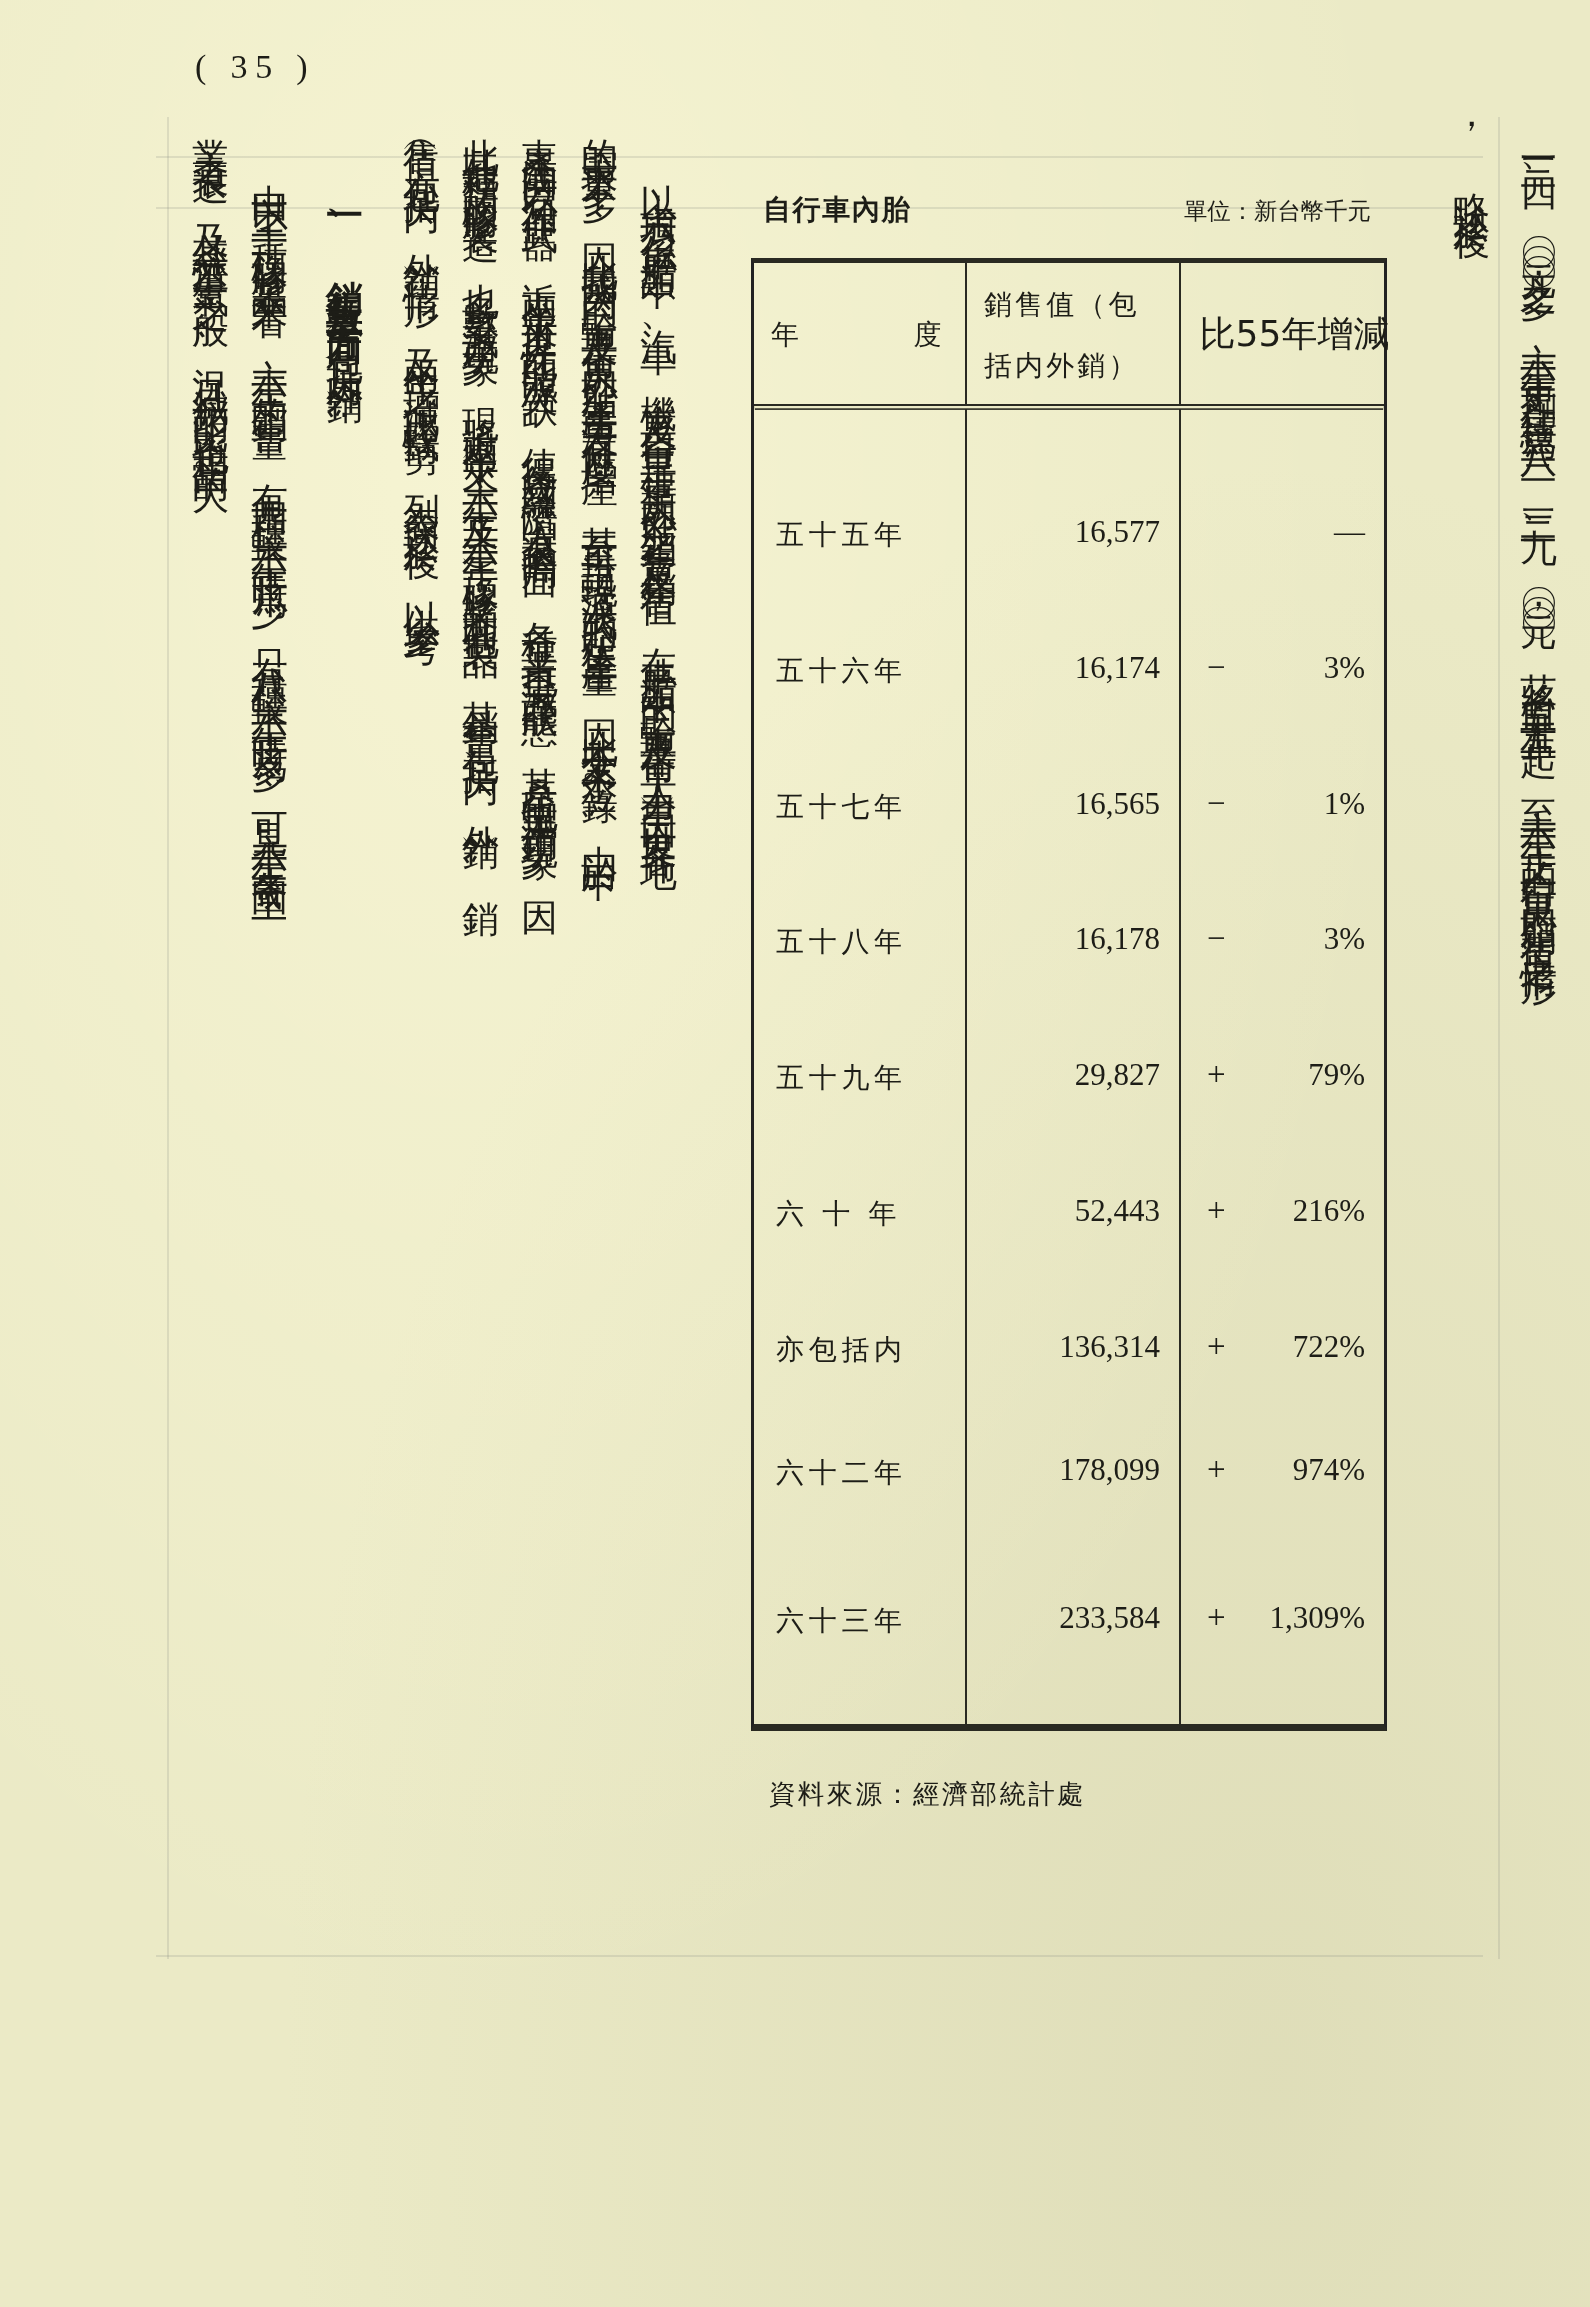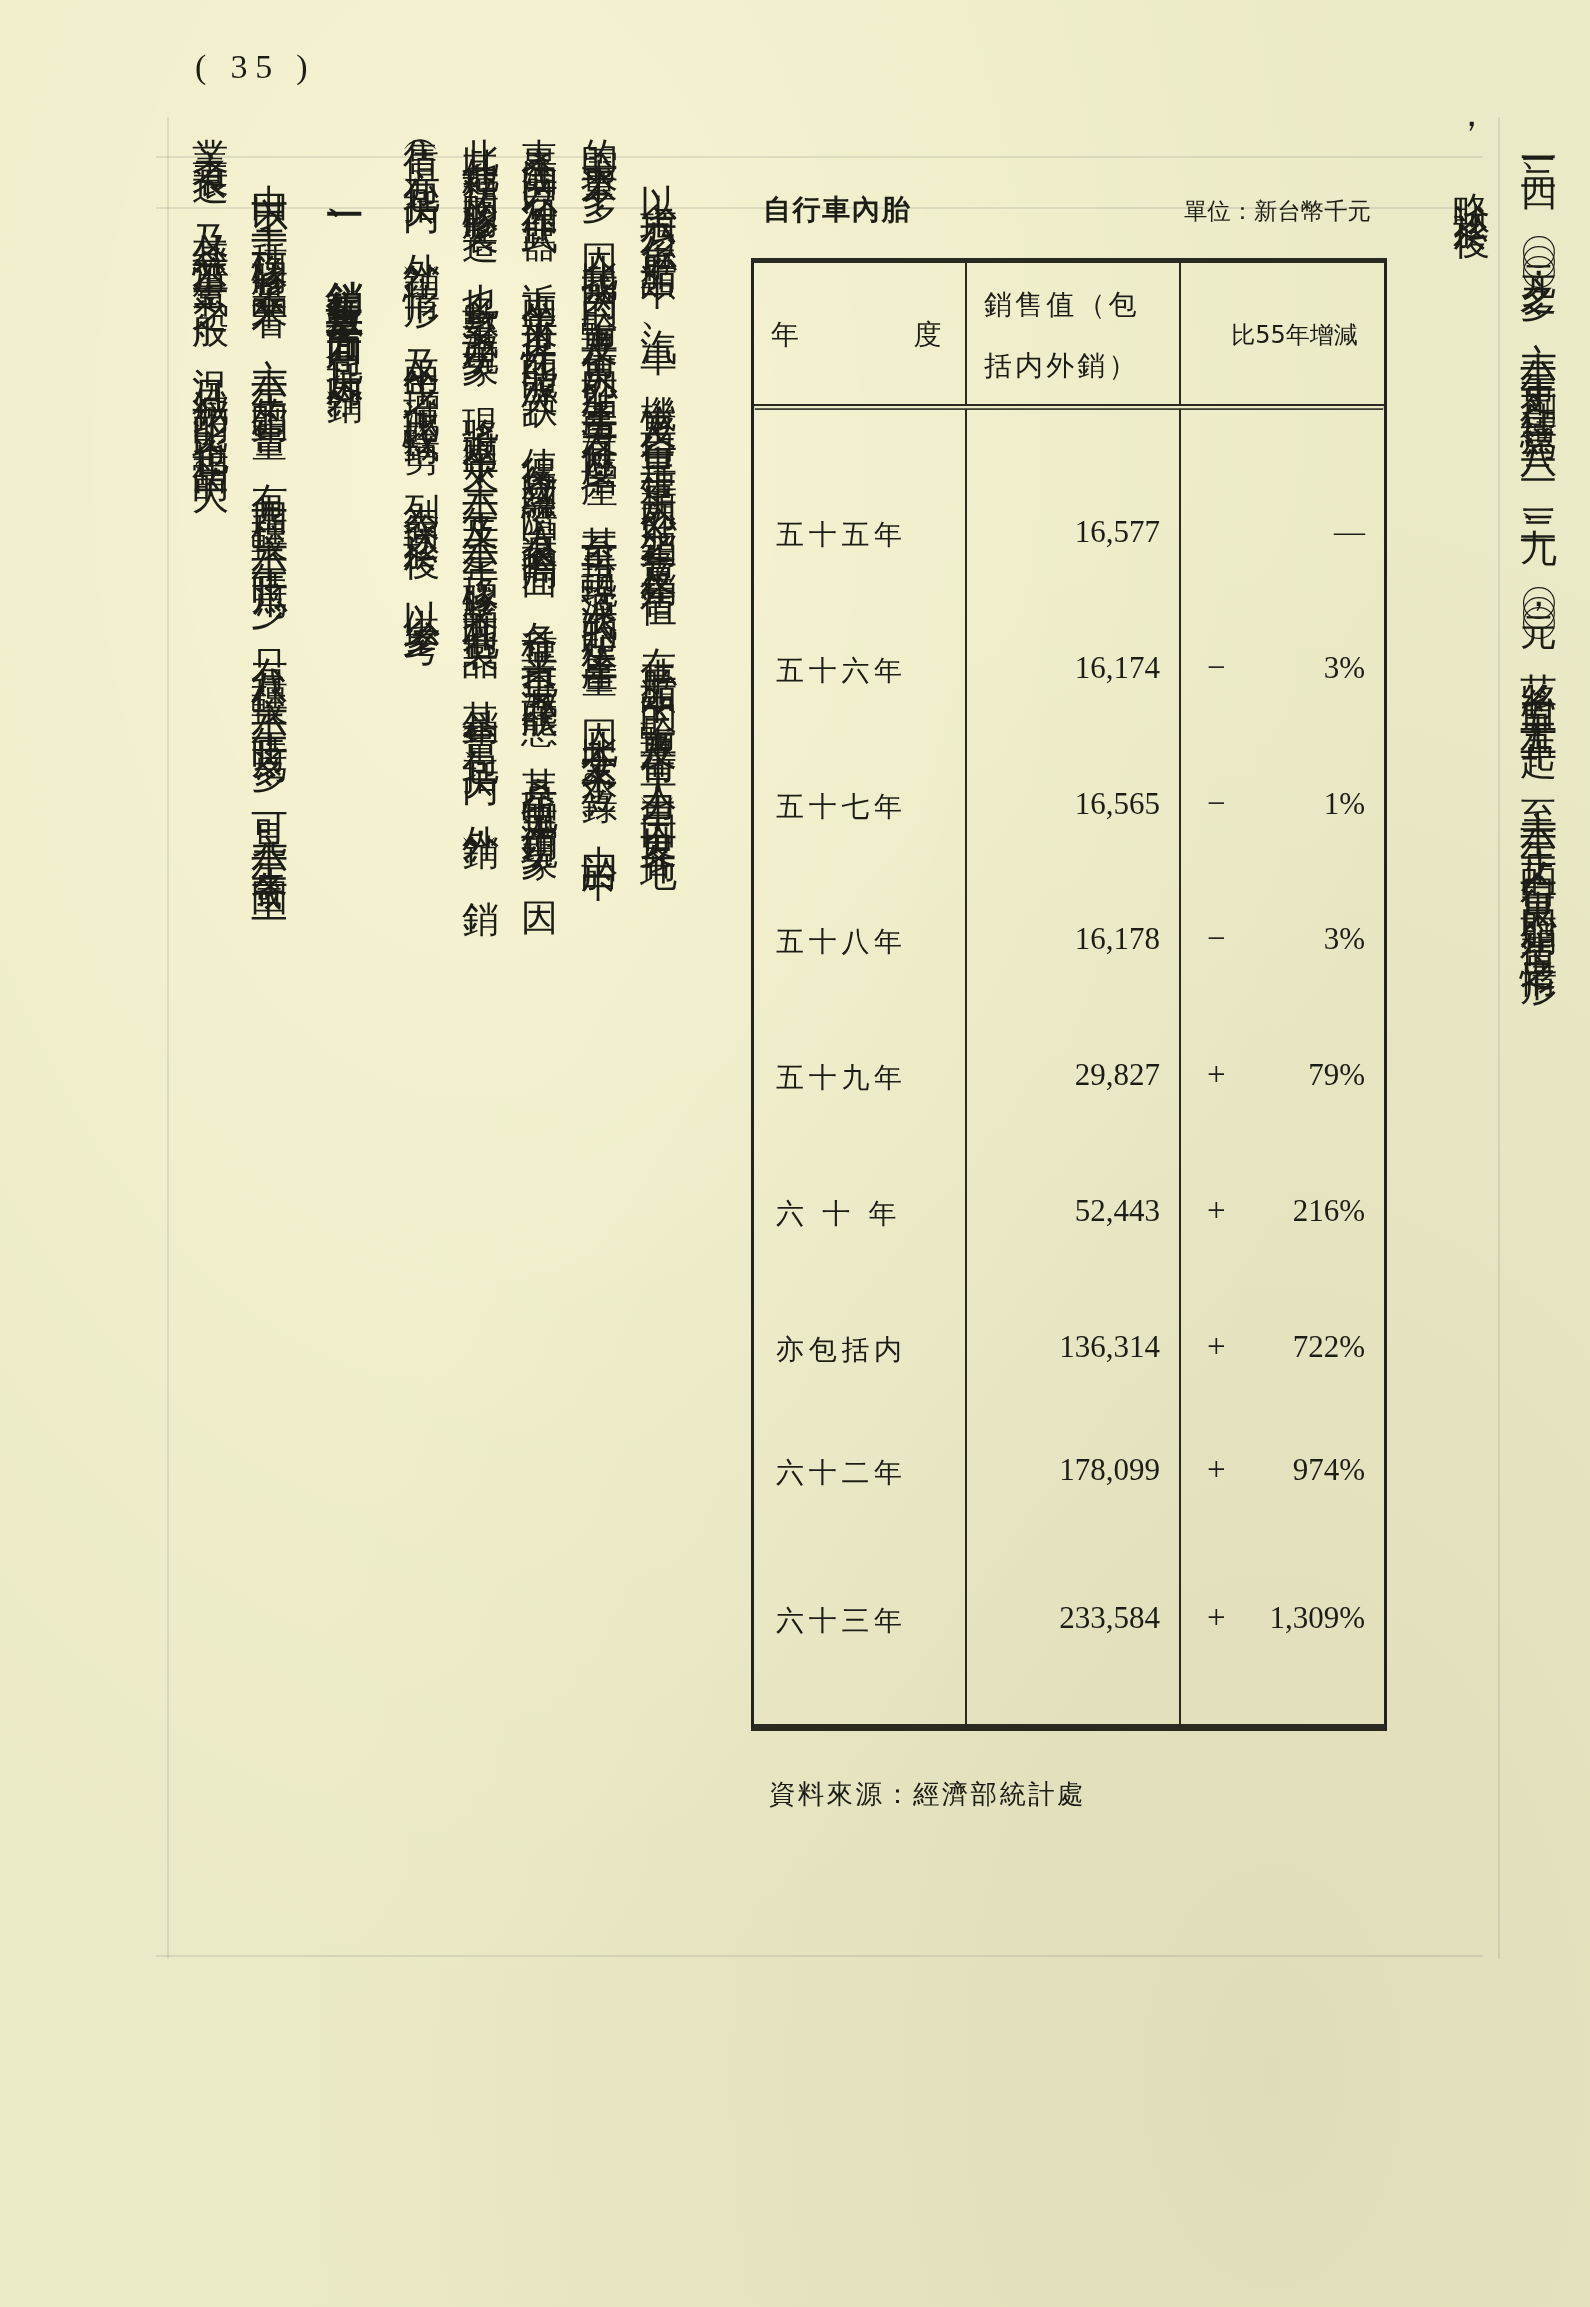--- a/index.html
+++ b/index.html
@@ -78,21 +78,21 @@
       justify-content: space-between; padding: 0 23.4px 0 17px;
       font-size: 28px;
     }
     .hdr-sales {
       left: 211px; width: 215px;
       text-align: left; justify-content: flex-start; padding-left: 19px;
       line-height: 61px; font-size: 28px; letter-spacing: 3.1px;
     }
     .hdr-change {
       left: 425px; width: 231px;
-      font-size: 24px;
+      font-size: 36px;
     }
     .row {
       position: absolute; left: 0; right: 0; height: 62px;
       font-size: 30px;
     }
     .row .c-year {
       position: absolute; left: 22px; top: 11px;
       font-family: "DejaVu Sans", sans-serif;
       font-size: 28px; letter-spacing: 4.7px;
     }

